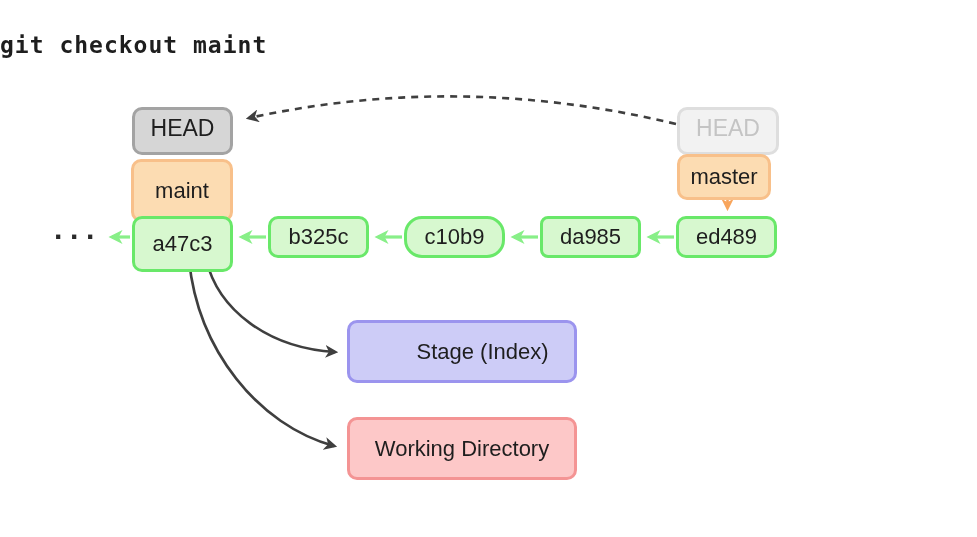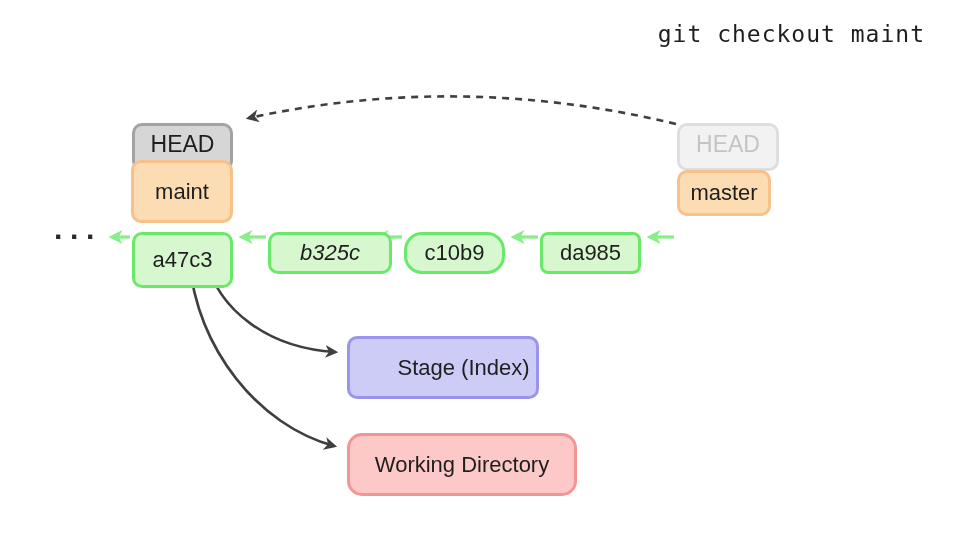--- a/index.html
+++ b/index.html
@@ -8,44 +8,44 @@
     width: 977px;
     height: 537px;
     background: #ffffff;
     font-family: "Liberation Sans", sans-serif;
     color: var(--text, #1e1e1e);
     overflow: hidden;
   }
   .title {
     position: absolute;
     left: 0;
-    top: 21px;
+    top: 32px;
     width: 925px;
-    text-align: right;
+    text-align: left;
     font-family: "DejaVu Sans Mono", monospace;
     font-size: 23px;
     letter-spacing: 1px;
     color: var(--text, #1e1e1e);
+    font-weight: bold;
   }
   .arrows {
     position: absolute;
     left: 0; top: 0;
     pointer-events: none;
   }
   .box {
     position: absolute;
     box-sizing: border-box;
     display: flex;
     align-items: center;
     justify-content: center;
     border-radius: 10px;
     font-size: 22px;
     line-height: 1;
     color: var(--text, #1e1e1e);
-    margin-top: 16px;
   }
   .head-active {
     background: var(--head-bg);
     border: 3px solid var(--head-border);
     font-size: 23px;
     padding-bottom: 5px;
   }
   .head-faded {
     background: var(--head-faded-bg);
     border: 3px solid var(--head-faded-border);
@@ -123,28 +123,29 @@
     <path class="shaft-green" marker-end="url(#ah-green)" d="M 266 237 L 242 237"></path>
     <path class="shaft-green" marker-end="url(#ah-green)" d="M 402 237 L 378 237"></path>
     <path class="shaft-green" marker-end="url(#ah-green)" d="M 538 237 L 514 237"></path>
     <path class="shaft-green" marker-end="url(#ah-green)" d="M 674 237 L 650 237"></path>
 
     <path class="shaft-dark" marker-end="url(#ah-dark)" d="M 206 259 C 218 310 268 348 335 352"></path>
     <path class="shaft-dark" marker-end="url(#ah-dark)" d="M 189 260 C 198 350 258 425 334 446"></path>
   </svg>
 
   <div class="box head-active" style="left:132px; top:107px; width:101px; height:48px;">HEAD</div>
-  <div class="box branch" style="left:131px; top:144px; width:102px; height:63px;">maint</div>
+  <div class="box branch" style="left:131px; top:159px; width:102px; height:63px;">maint</div>
 
   <div class="box head-faded" style="left:677px; top:107px; width:102px; height:48px;">HEAD</div>
   <div class="box branch" style="left:677px; top:154px; width:94px; height:46px;">master</div>
 
   <div class="ellipsis">···</div>
 
   <div class="box commit" style="left:132px; top:216px; width:101px; height:56px;">a47c3</div>
-  <div class="box commit" style="left:268px; top:216px; width:124px; height:42px;font-style:italic;">b325c</div>
+  <div class="box commit" style="left:268px; top:216px; width:101px; height:42px;">b325c</div>
   <div class="box commit" style="left:404px; top:216px; width:101px; height:42px;border-radius:18px;">c10b9</div>
   <div class="box commit" style="left:540px; top:216px; width:101px; height:42px;border-radius:8px;">da985</div>
+  <div class="box commit" style="left:676px; top:216px; width:101px; height:42px;">ed489</div>
 
-  <div class="box stage" style="left:347px; top:320px; width:192px; height:63px;padding-left:41px;">Stage (Index)</div>
-  <div class="box working" style="left:347px; top:417px; width:230px; height:63px;border-radius:15px;">Working Directory</div>
+  <div class="box stage" style="left:347px; top:320px; width:230px; height:63px;padding-left:41px;">Stage (Index)</div>
+  <div class="box working" style="left:347px; top:417px; width:230px; height:63px;">Working Directory</div>
 
 </div>
 
 </body></html>

